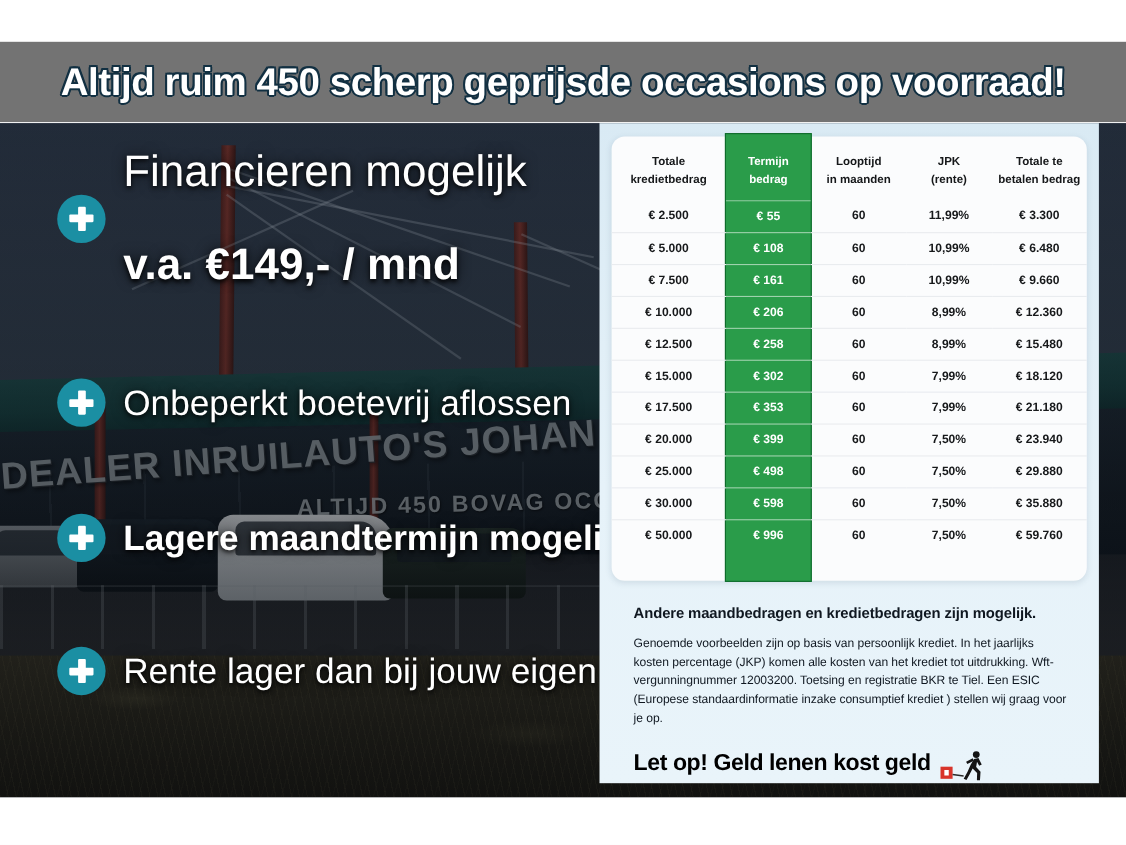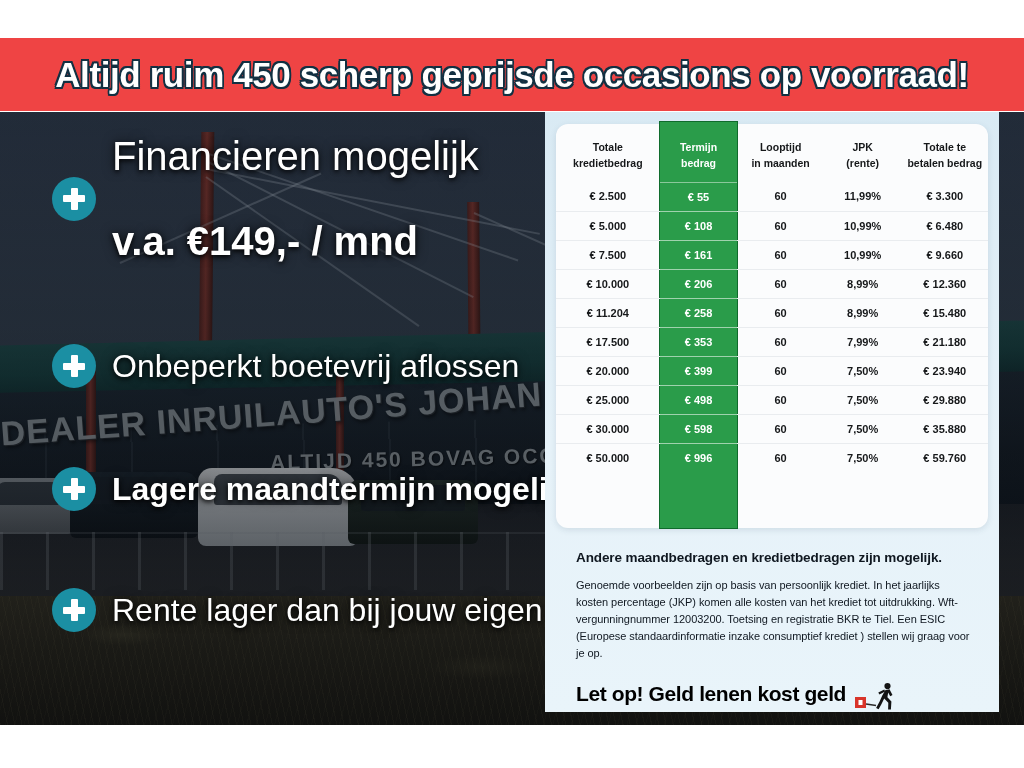--- a/index.html
+++ b/index.html
@@ -19,21 +19,21 @@
     background: #ffffff;
   }
 
   
   .banner {
     position: absolute;
     left: 0;
     top: 38px;
     width: 1024px;
     height: 73px;
-    background: #ef4444;
+    background: #737373;
     display: flex;
     align-items: center;
     justify-content: center;
   }
   .banner-text {
     font-family: "Liberation Sans", sans-serif;
     font-weight: bold;
     font-size: 35px;
     letter-spacing: -0.4px;
     color: #ffffff;
@@ -499,25 +499,32 @@
               <td>€ 9.660</td>
             </tr>
             <tr>
               <td>€ 10.000</td>
               <td class="green-cell">€ 206</td>
               <td>60</td>
               <td>8,99%</td>
               <td>€ 12.360</td>
             </tr>
             <tr>
-              <td>€ 11.204</td>
+              <td>€ 12.500</td>
               <td class="green-cell">€ 258</td>
               <td>60</td>
               <td>8,99%</td>
               <td>€ 15.480</td>
+            </tr>
+            <tr>
+              <td>€ 15.000</td>
+              <td class="green-cell">€ 302</td>
+              <td>60</td>
+              <td>7,99%</td>
+              <td>€ 18.120</td>
             </tr>
             <tr>
               <td>€ 17.500</td>
               <td class="green-cell">€ 353</td>
               <td>60</td>
               <td>7,99%</td>
               <td>€ 21.180</td>
             </tr>
             <tr>
               <td>€ 20.000</td>

